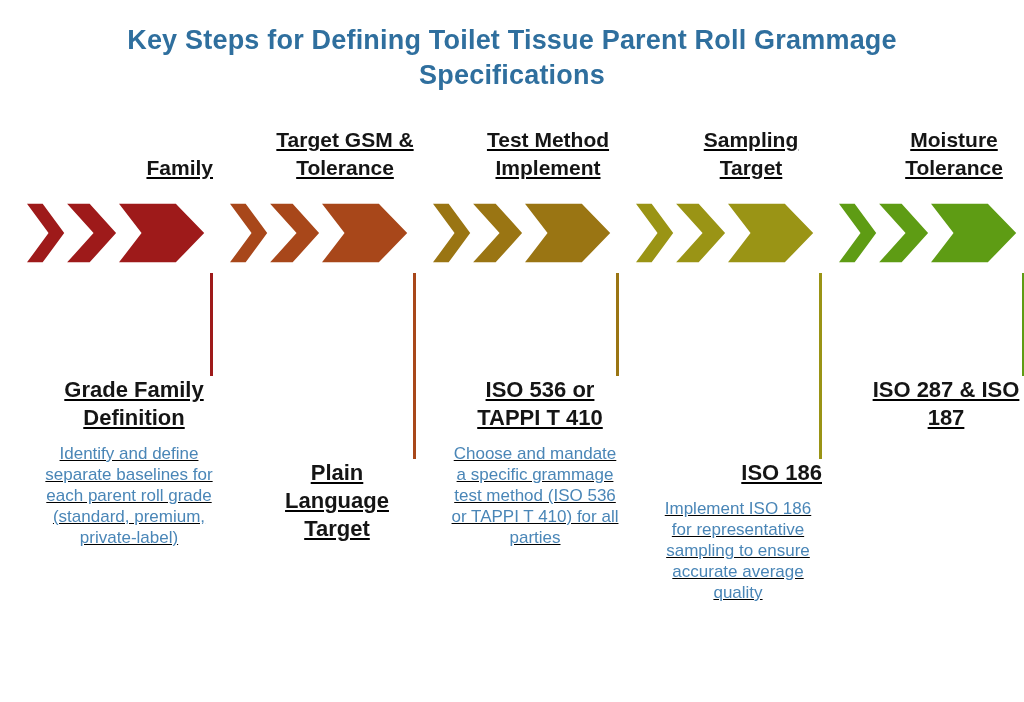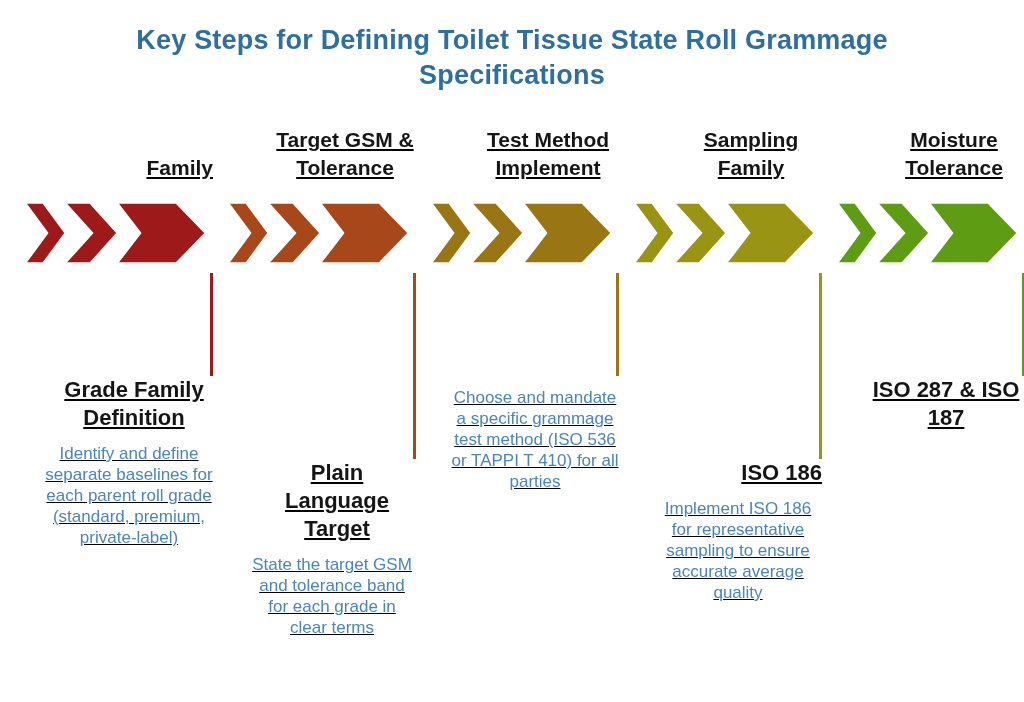--- a/index.html
+++ b/index.html
@@ -70,21 +70,21 @@
     max-width: 168px;
     font-size: 17px;
     line-height: 21px;
     font-weight: 400;
     color: var(--body-color, #4A86B7);
   }
 </style>
 </head>
 <body style="background: rgb(255, 255, 255);">
 
-<h1 class="page-title">Key Steps for Defining Toilet Tissue State Roll Grammage Specifications</h1>
+<h1 class="page-title">Key Steps for Defining Toilet Tissue Parent Roll Grammage Specifications</h1>
 
 <div class="steps-row">
 
   <section class="step">
     <h2 class="step-header">Family</h2>
     <svg class="chevrons" viewBox="0 0 190 64" aria-hidden="true">
       <polygon points="0,2 16,2 38,32 16,62 0,62 22,32" fill="#9E1A1A"></polygon>
       <polygon points="41,2 64,2 91,32 64,62 41,62 68,32" fill="#9E1A1A"></polygon>
       <polygon points="94,2 152,2 181,32 152,62 94,62 117,32" fill="#9E1A1A"></polygon>
     </svg>
@@ -99,38 +99,38 @@
     <h2 class="step-header">Target GSM &amp; Tolerance</h2>
     <svg class="chevrons" viewBox="0 0 190 64" aria-hidden="true">
       <polygon points="0,2 16,2 38,32 16,62 0,62 22,32" fill="#A8471A"></polygon>
       <polygon points="41,2 64,2 91,32 64,62 41,62 68,32" fill="#A8471A"></polygon>
       <polygon points="94,2 152,2 181,32 152,62 94,62 117,32" fill="#A8471A"></polygon>
     </svg>
     <svg class="connector long" aria-hidden="true">
       <rect x="0" y="0" width="3" height="100%" fill="#A8471A"></rect>
     </svg>
     <h3 class="step-title">Plain Language Target</h3>
-    <p class="step-desc">State the target GSM and tolerance band for each grade in clear terms</p>
   </section>
 
   <section class="step">
     <h2 class="step-header">Test Method Implement</h2>
     <svg class="chevrons" viewBox="0 0 190 64" aria-hidden="true">
       <polygon points="0,2 16,2 38,32 16,62 0,62 22,32" fill="#9A7513"></polygon>
       <polygon points="41,2 64,2 91,32 64,62 41,62 68,32" fill="#9A7513"></polygon>
       <polygon points="94,2 152,2 181,32 152,62 94,62 117,32" fill="#9A7513"></polygon>
     </svg>
     <svg class="connector short" aria-hidden="true">
       <rect x="0" y="0" width="3" height="100%" fill="#9A7513"></rect>
     </svg>
+    <h3 class="step-title">ISO 536 or TAPPI T 410</h3>
     <p class="step-desc">Choose and mandate a specific grammage test method (ISO 536 or TAPPI T 410) for all parties</p>
   </section>
 
   <section class="step">
-    <h2 class="step-header">Sampling Family</h2>
+    <h2 class="step-header">Sampling Target</h2>
     <svg class="chevrons" viewBox="0 0 190 64" aria-hidden="true">
       <polygon points="0,2 16,2 38,32 16,62 0,62 22,32" fill="#9A9415"></polygon>
       <polygon points="41,2 64,2 91,32 64,62 41,62 68,32" fill="#9A9415"></polygon>
       <polygon points="94,2 152,2 181,32 152,62 94,62 117,32" fill="#9A9415"></polygon>
     </svg>
     <svg class="connector long" aria-hidden="true">
       <rect x="0" y="0" width="3" height="100%" fill="#9A9415"></rect>
     </svg>
     <h3 class="step-title">ISO 186</h3>
     <p class="step-desc">Implement ISO 186 for representative sampling to ensure accurate average quality</p>

